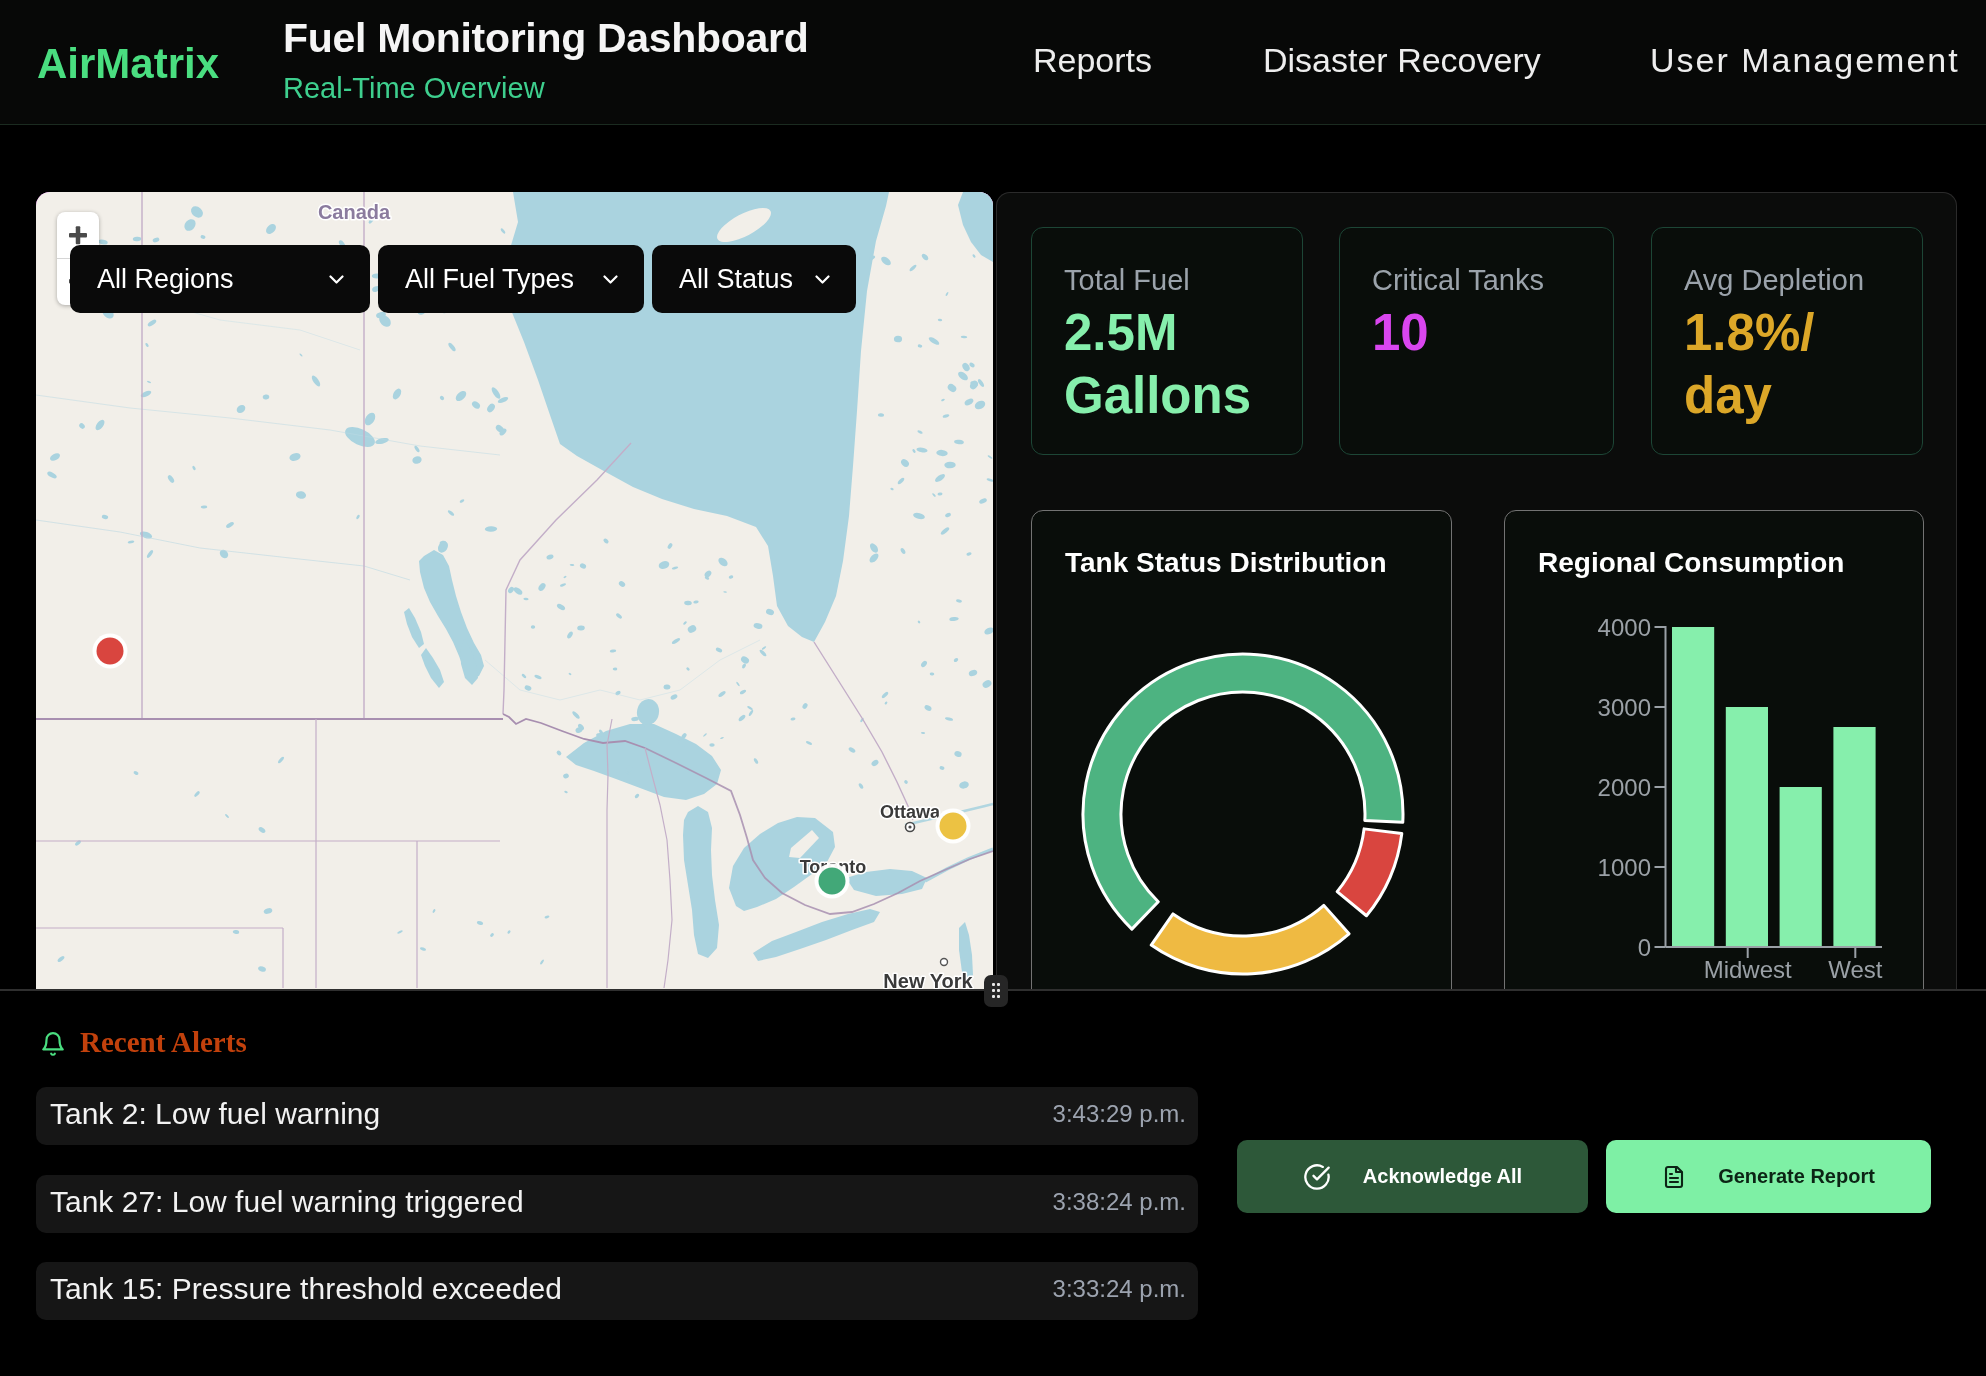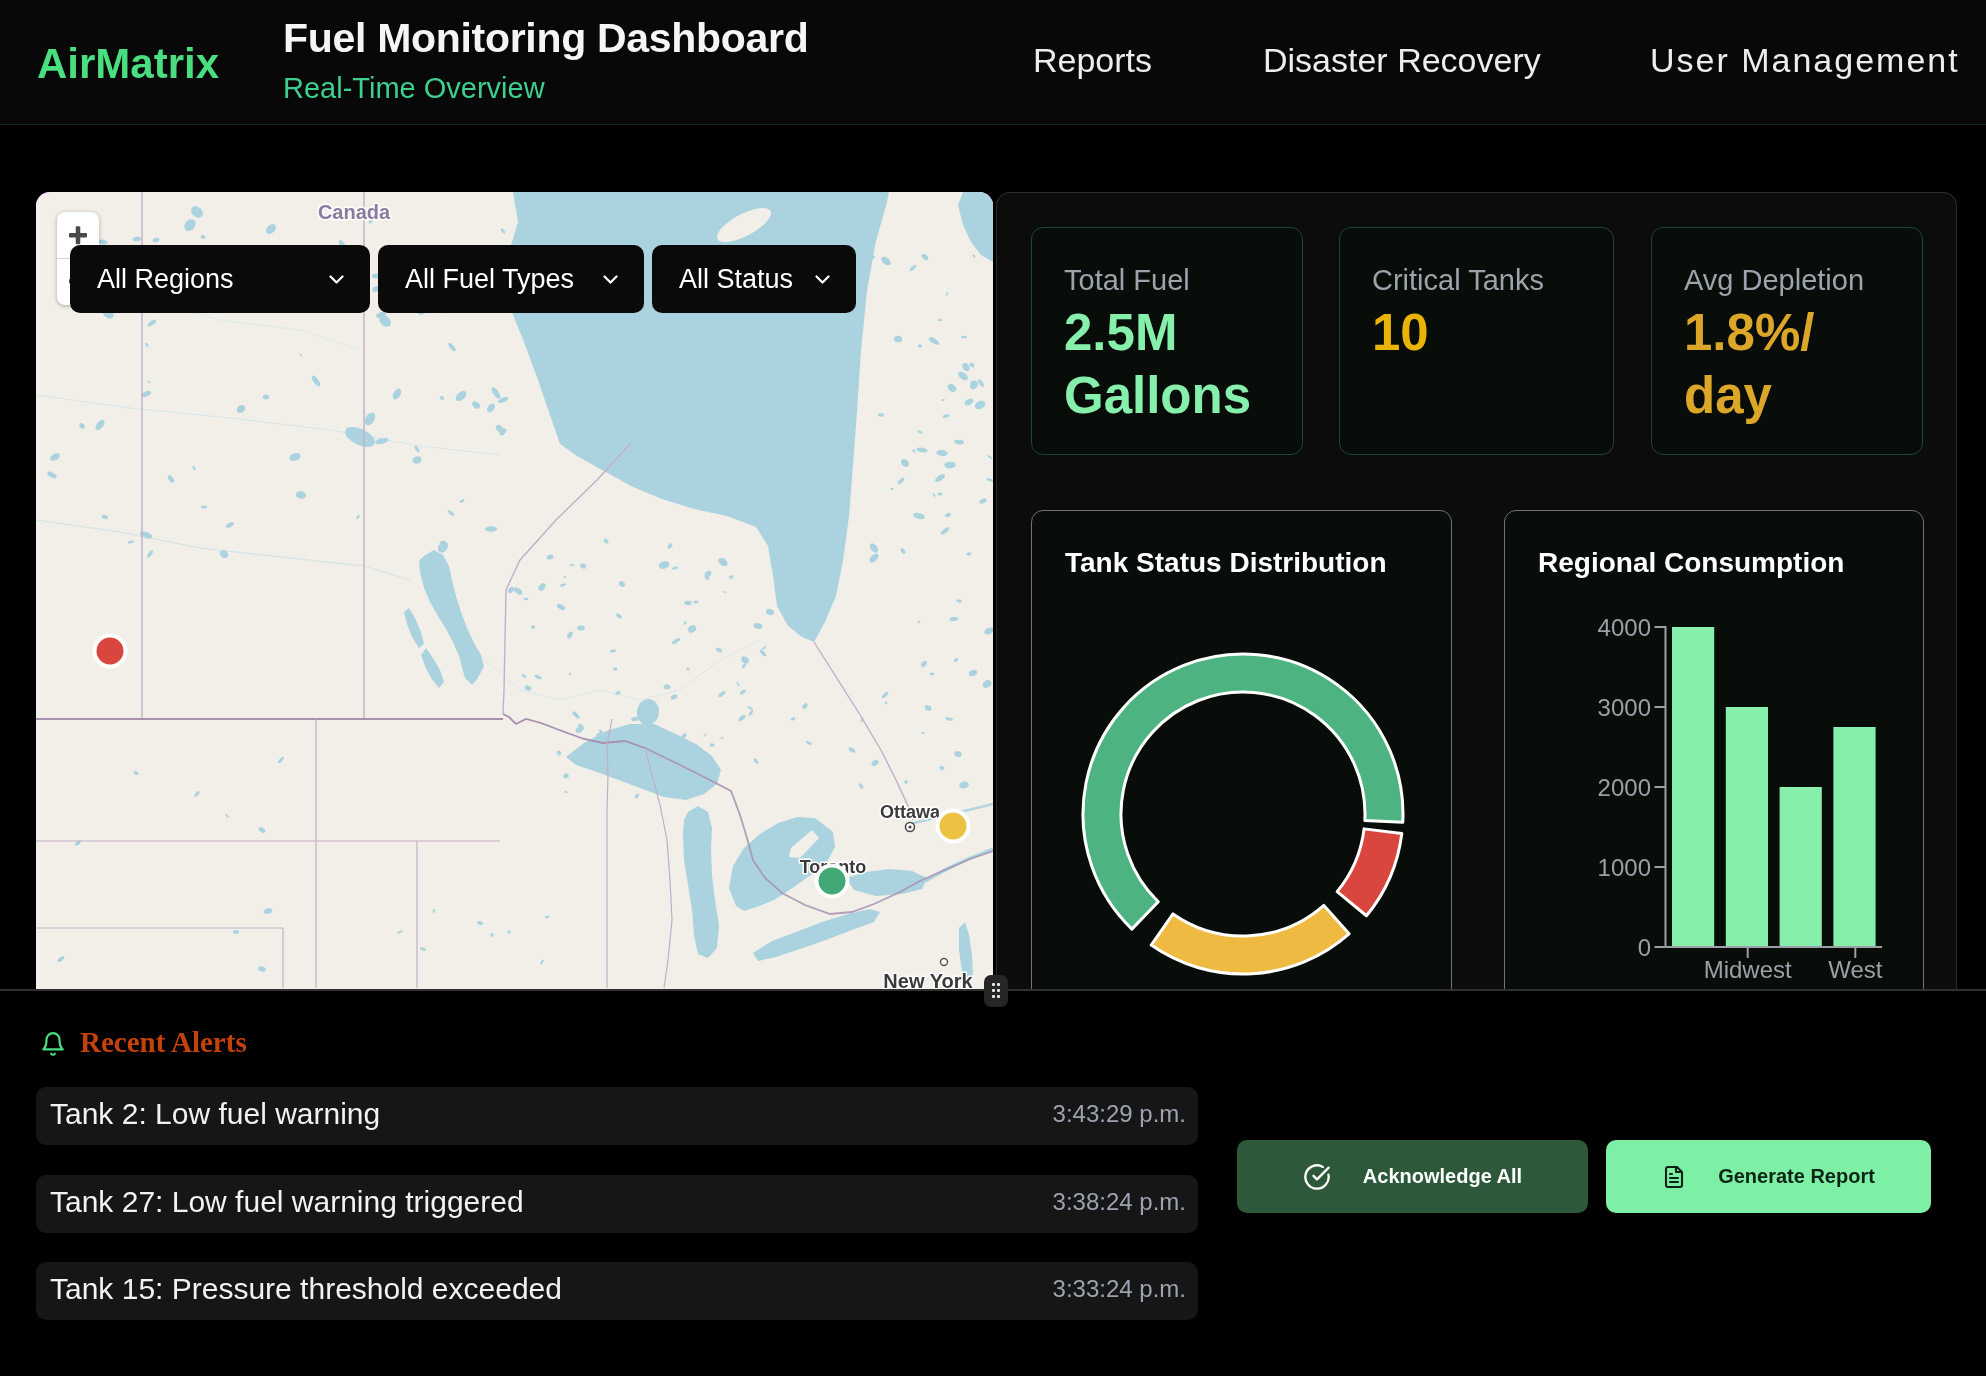--- a/index.html
+++ b/index.html
@@ -344,21 +344,21 @@
       </svg></div>
 </div>
 
 <div id="panel">
   <div class="scard" style="left:34px; width:272px;">
       <div class="slabel">Total Fuel</div>
       <div class="sval" style="color:#86efac">2.5M Gallons</div>
     </div>
   <div class="scard" style="left:342px; width:275px;">
       <div class="slabel">Critical Tanks</div>
-      <div class="sval" style="color:#eab308">10</div>
+      <div class="sval" style="color:#d946ef">10</div>
     </div>
   <div class="scard" style="left:654px; width:272px;">
       <div class="slabel">Avg Depletion</div>
       <div class="sval" style="color:#dca728">1.8%/ day</div>
     </div>
   <div class="ccard" style="left:34px; width:421px;">
       <div class="ctitle">Tank Status Distribution</div>
     <div class="abs" style="left:46px; top:138px;"><svg width="330" height="330" viewBox="0 0 330 330">
 <path d="M53.85 280.09 A160 160 0 1 1 324.78 173.37 L286.83 171.38 A122 122 0 1 0 80.25 252.76 Z" fill="#4db381" stroke="#ffffff" stroke-width="3" stroke-linejoin="round"></path>
 <path d="M323.81 184.50 A160 160 0 0 1 288.46 266.77 L259.14 242.60 A122 122 0 0 0 286.09 179.87 Z" fill="#d9453f" stroke="#ffffff" stroke-width="3" stroke-linejoin="round"></path>

